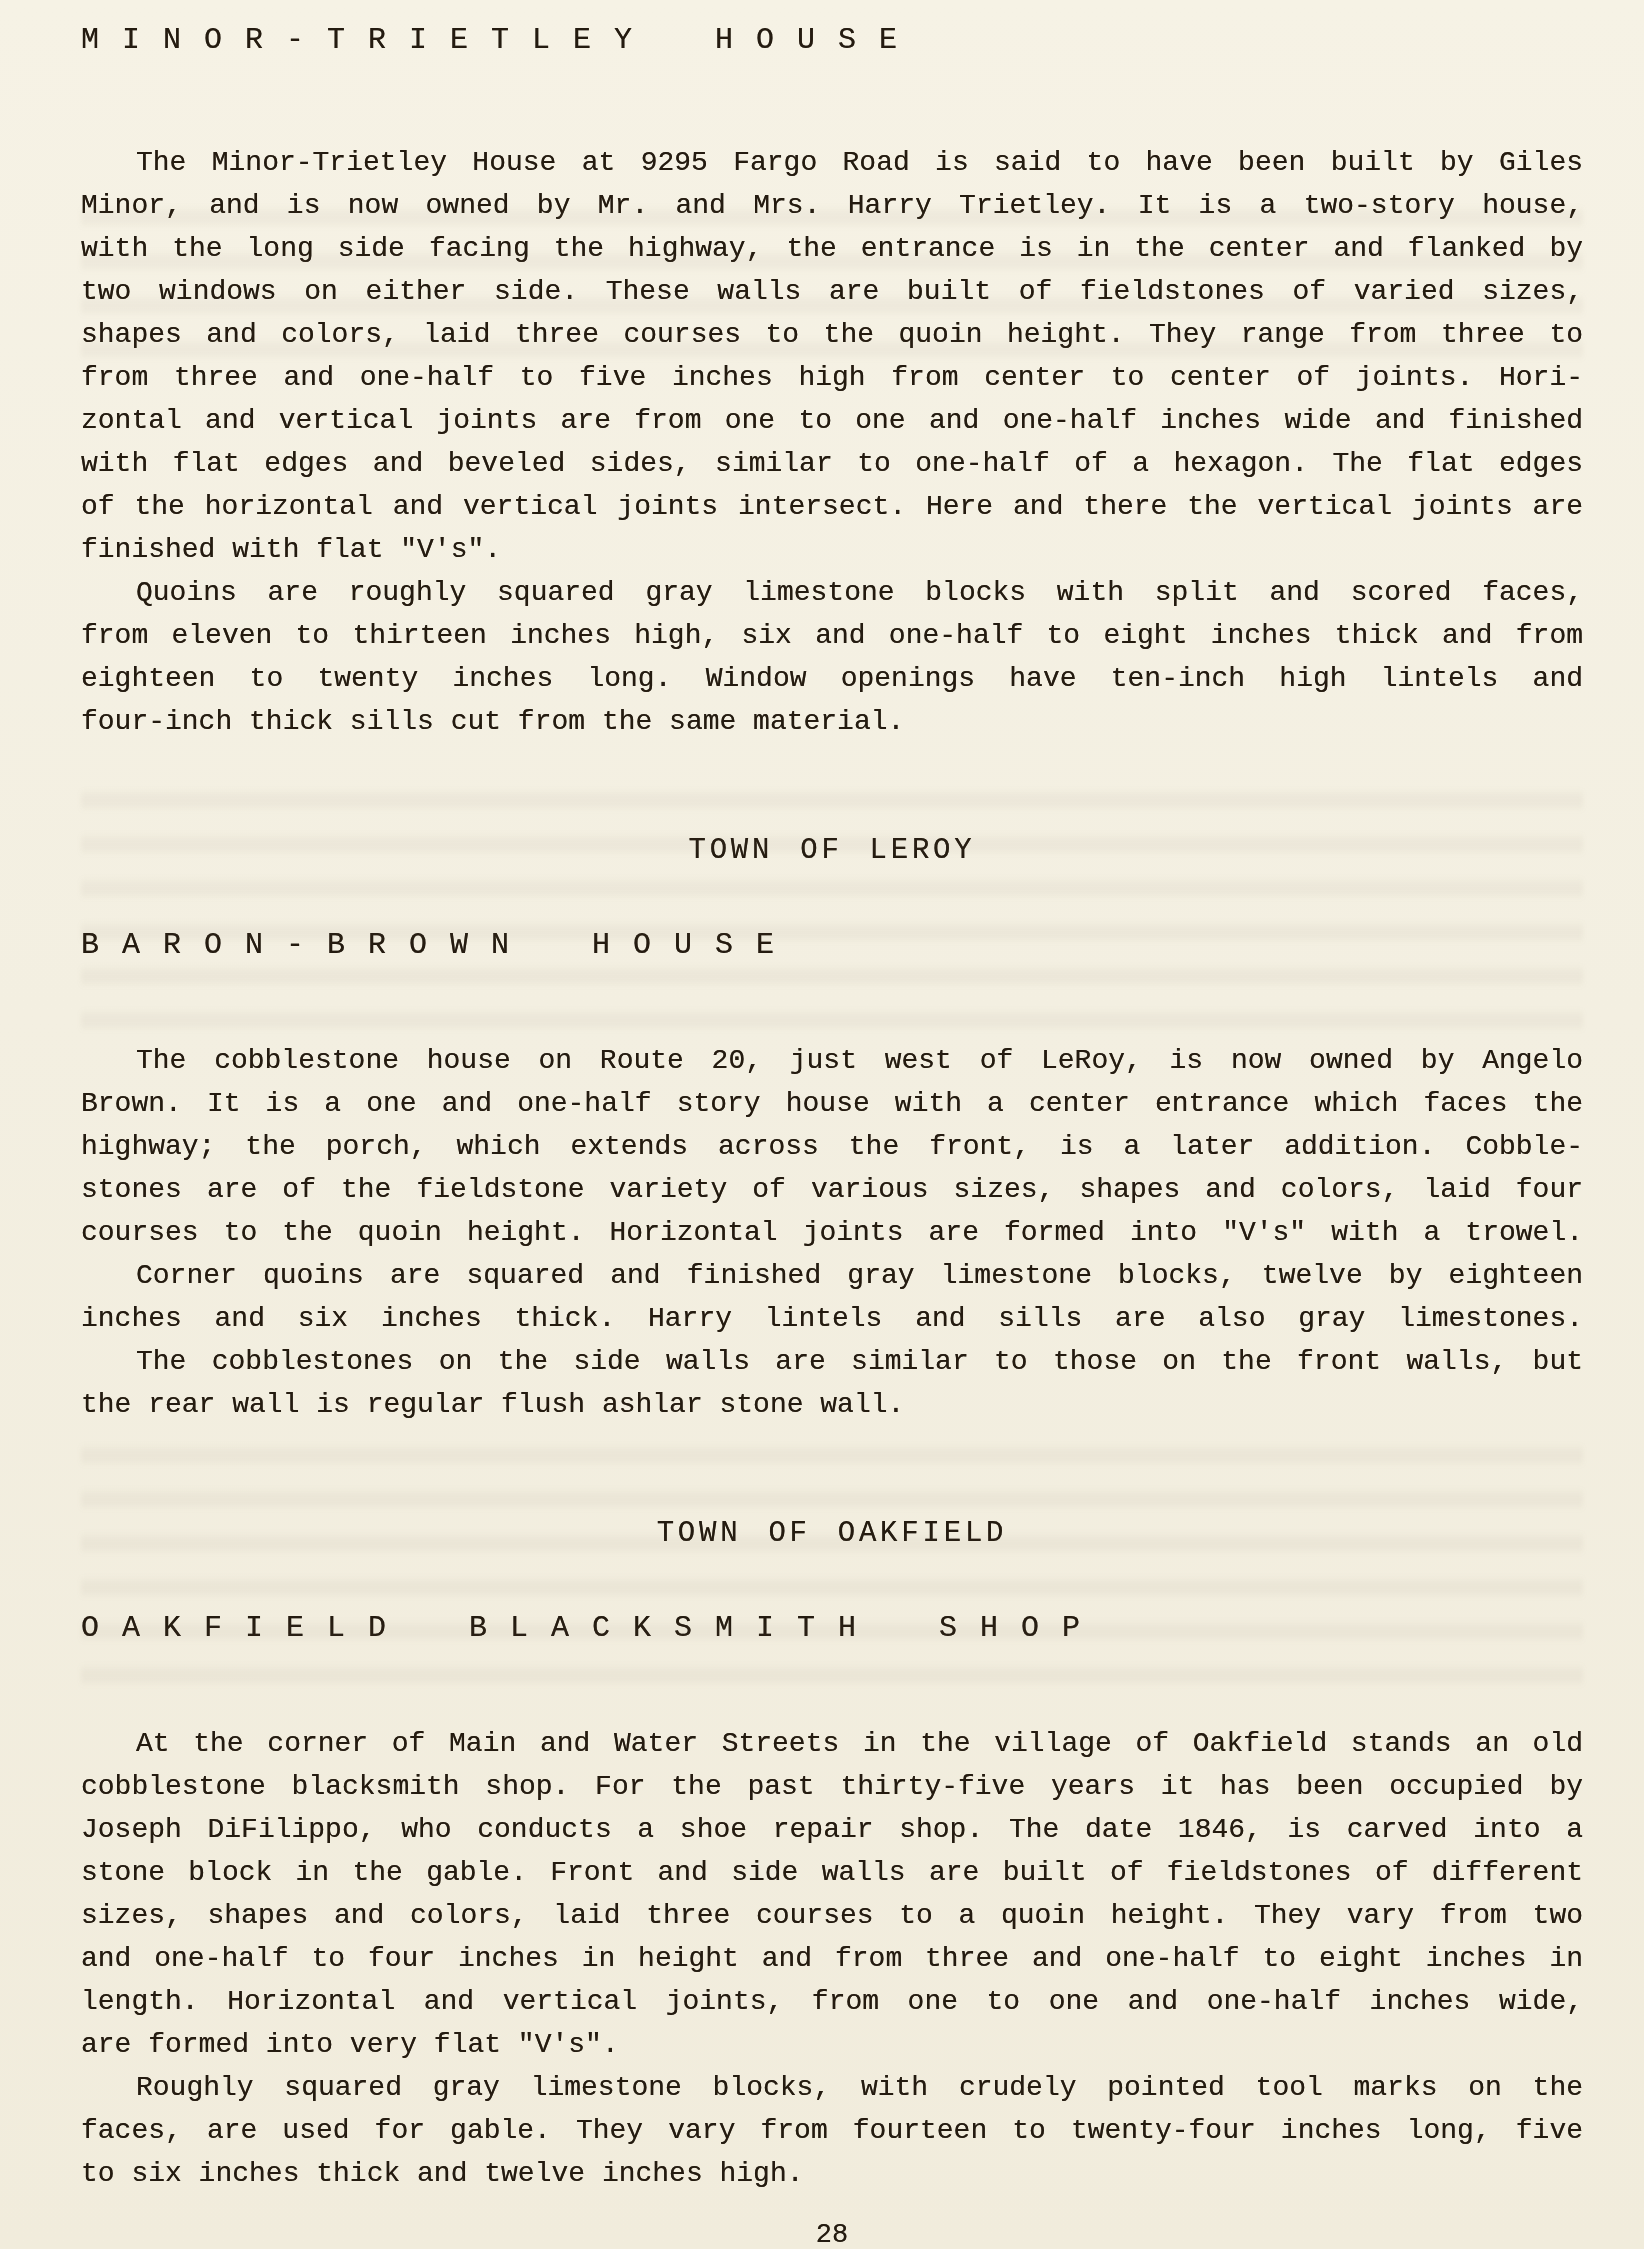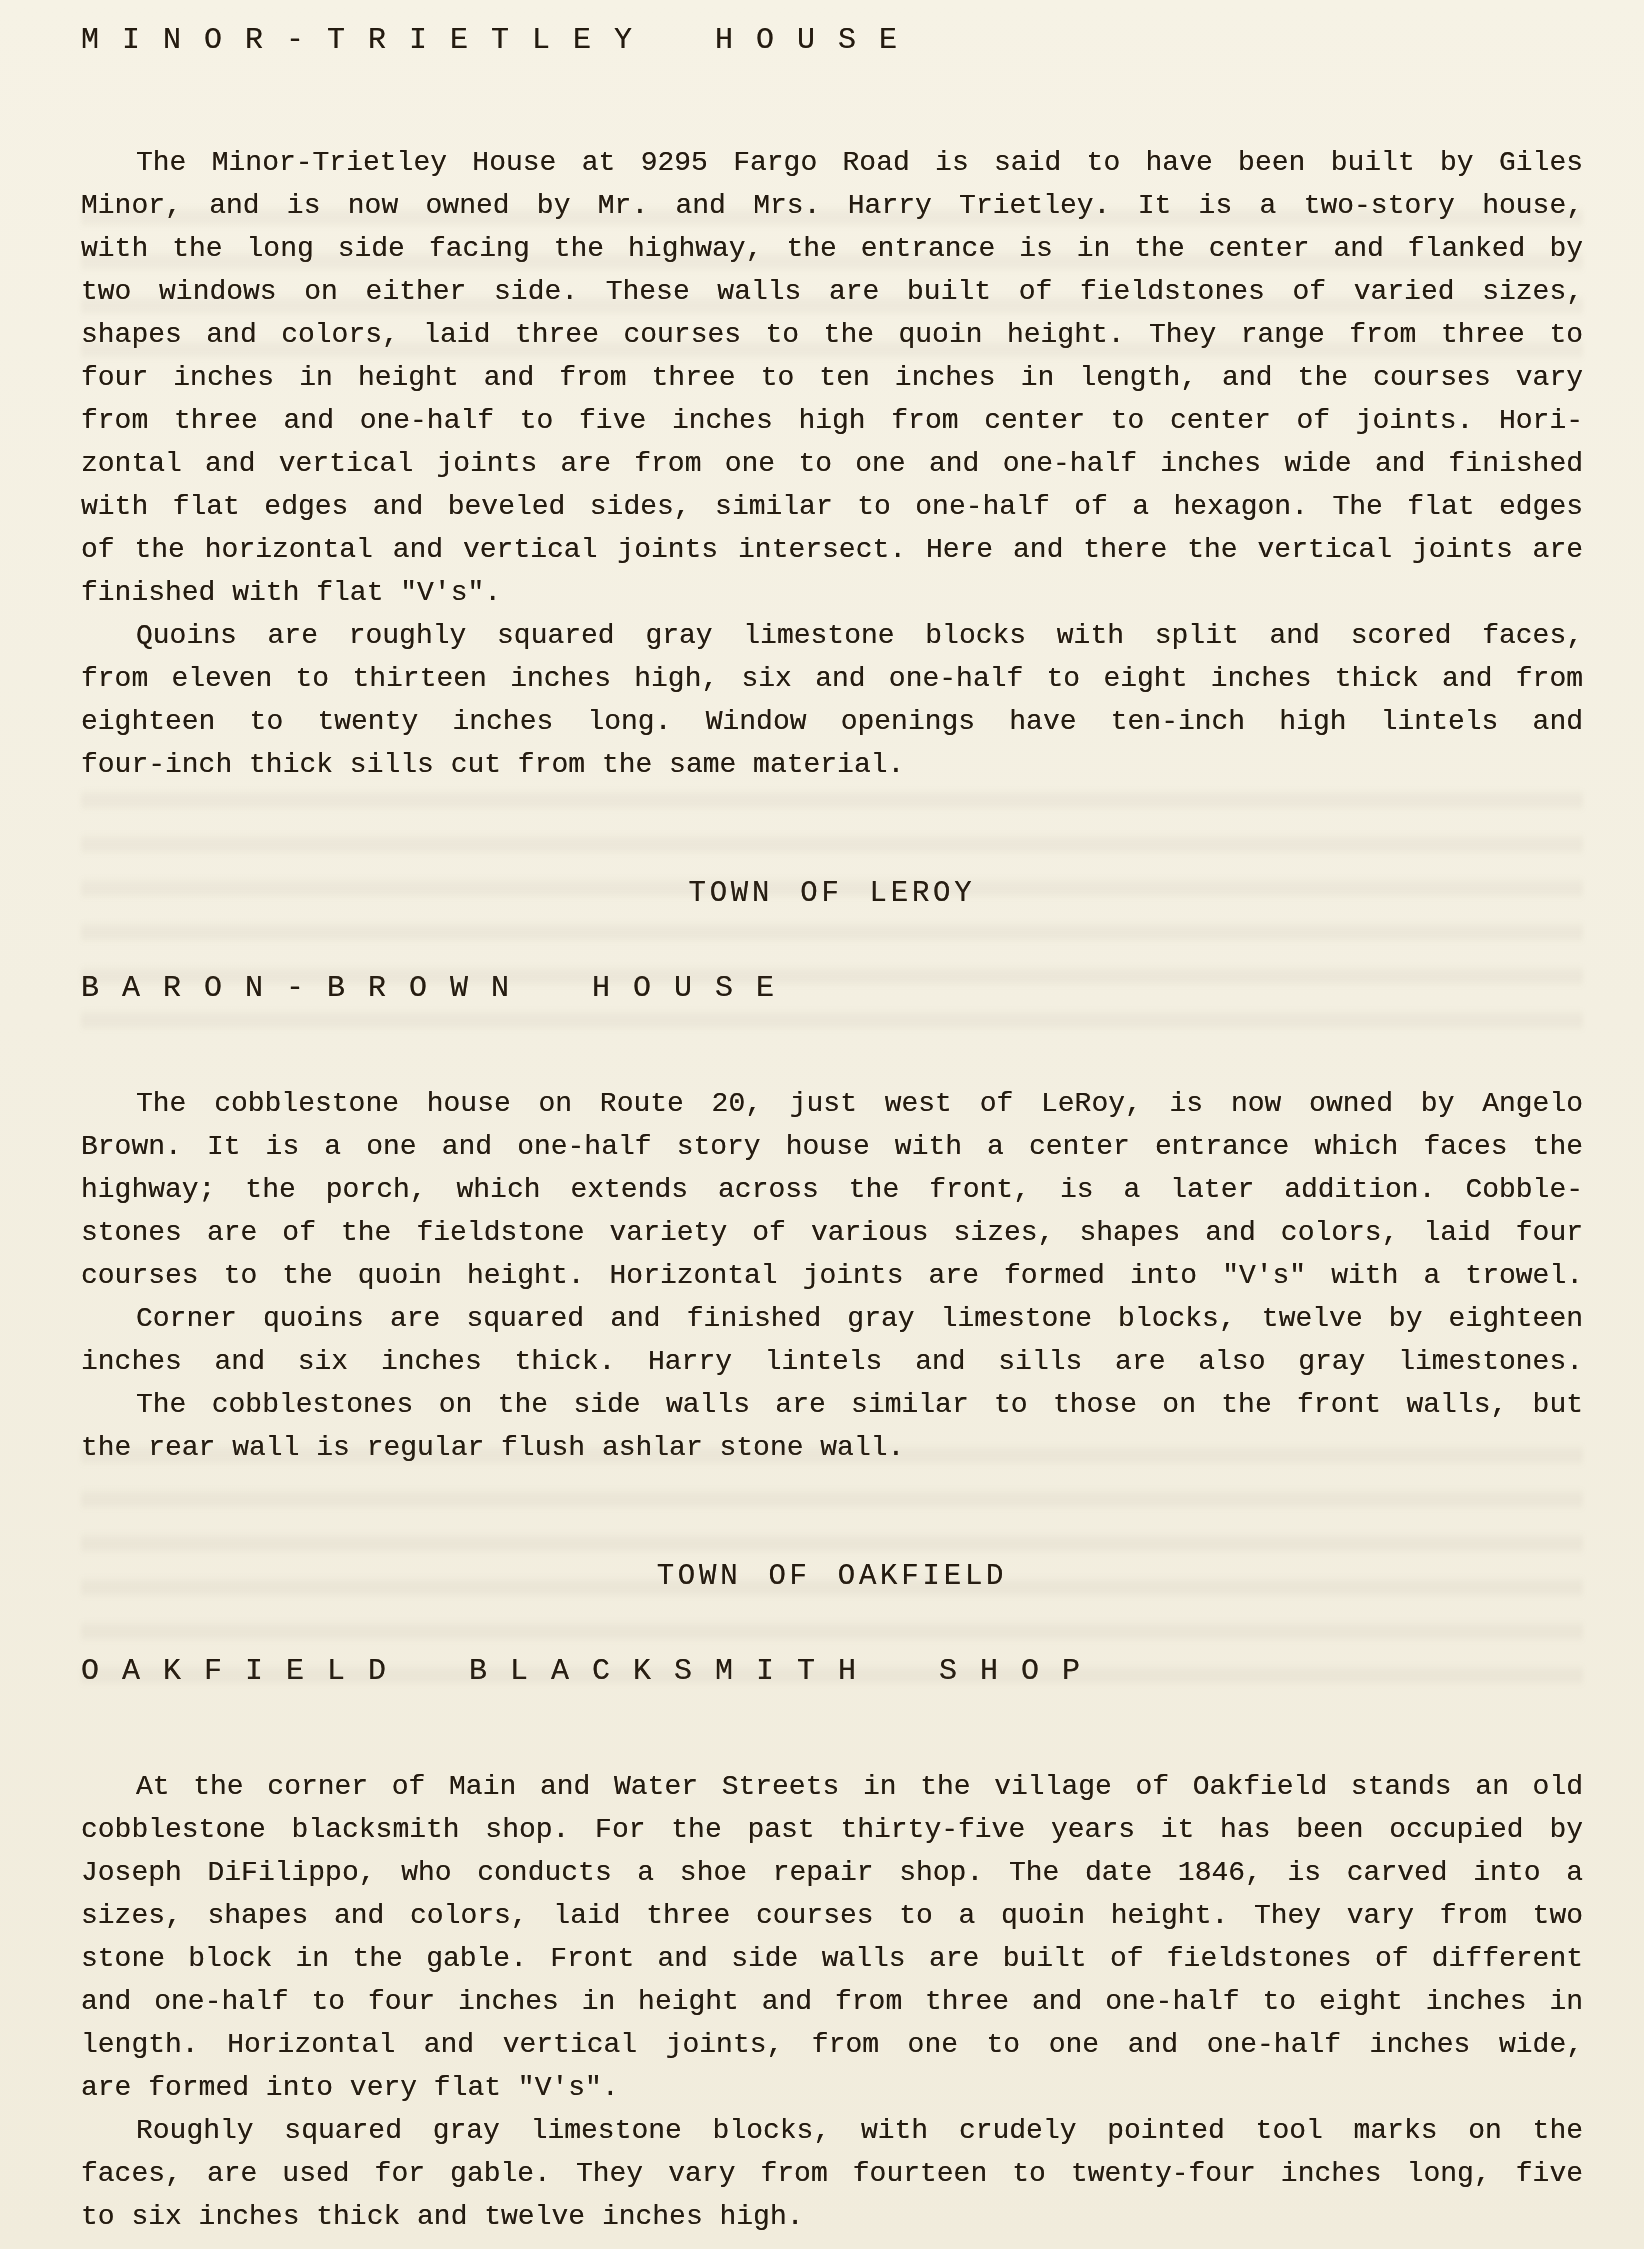--- a/index.html
+++ b/index.html
@@ -74,21 +74,20 @@
 <div class="bleed" id="bleed3"></div>
 
 <main>
     <div class="title">MINOR-TRIETLEY HOUSE</div>
     <div class="para">
       <div class="line first">The Minor-Trietley House at 9295 Fargo Road is said to have been built by Giles</div>
       <div class="line">Minor, and is now owned by Mr. and Mrs. Harry Trietley. It is a two-story house,</div>
       <div class="line">with the long side facing the highway, the entrance is in the center and flanked by</div>
       <div class="line">two windows on either side. These walls are built of fieldstones of varied sizes,</div>
       <div class="line">shapes and colors, laid three courses to the quoin height. They range from three to</div>
-      <div class="line">four inches in height and from three to ten inches in length, and the courses vary</div>
       <div class="line">from three and one-half to five inches high from center to center of joints. Hori-</div>
       <div class="line">zontal and vertical joints are from one to one and one-half inches wide and finished</div>
       <div class="line">with flat edges and beveled sides, similar to one-half of a hexagon. The flat edges</div>
       <div class="line">of the horizontal and vertical joints intersect. Here and there the vertical joints are</div>
       <div class="line last">finished with flat "V's".</div>
     </div>
     <div class="para">
       <div class="line first">Quoins are roughly squared gray limestone blocks with split and scored faces,</div>
       <div class="line">from eleven to thirteen inches high, six and one-half to eight inches thick and from</div>
       <div class="line">eighteen to twenty inches long. Window openings have ten-inch high lintels and</div>
@@ -110,22 +109,22 @@
     <div class="para">
       <div class="line first">The cobblestones on the side walls are similar to those on the front walls, but</div>
       <div class="line last">the rear wall is regular flush ashlar stone wall.</div>
     </div>
     <div class="town">TOWN OF OAKFIELD</div>
     <div class="house">OAKFIELD BLACKSMITH SHOP</div>
     <div class="para">
       <div class="line first">At the corner of Main and Water Streets in the village of Oakfield stands an old</div>
       <div class="line">cobblestone blacksmith shop. For the past thirty-five years it has been occupied by</div>
       <div class="line">Joseph DiFilippo, who conducts a shoe repair shop. The date 1846, is carved into a</div>
+      <div class="line">stone block in the gable. Front and side walls are built of fieldstones of different</div>
       <div class="line">sizes, shapes and colors, laid three courses to a quoin height. They vary from two</div>
-      <div class="line">stone block in the gable. Front and side walls are built of fieldstones of different</div>
       <div class="line">and one-half to four inches in height and from three and one-half to eight inches in</div>
       <div class="line">length. Horizontal and vertical joints, from one to one and one-half inches wide,</div>
       <div class="line last">are formed into very flat "V's".</div>
     </div>
     <div class="para">
       <div class="line first">Roughly squared gray limestone blocks, with crudely pointed tool marks on the</div>
       <div class="line">faces, are used for gable. They vary from fourteen to twenty-four inches long, five</div>
       <div class="line last">to six inches thick and twelve inches high.</div>
     </div>
   </main>

